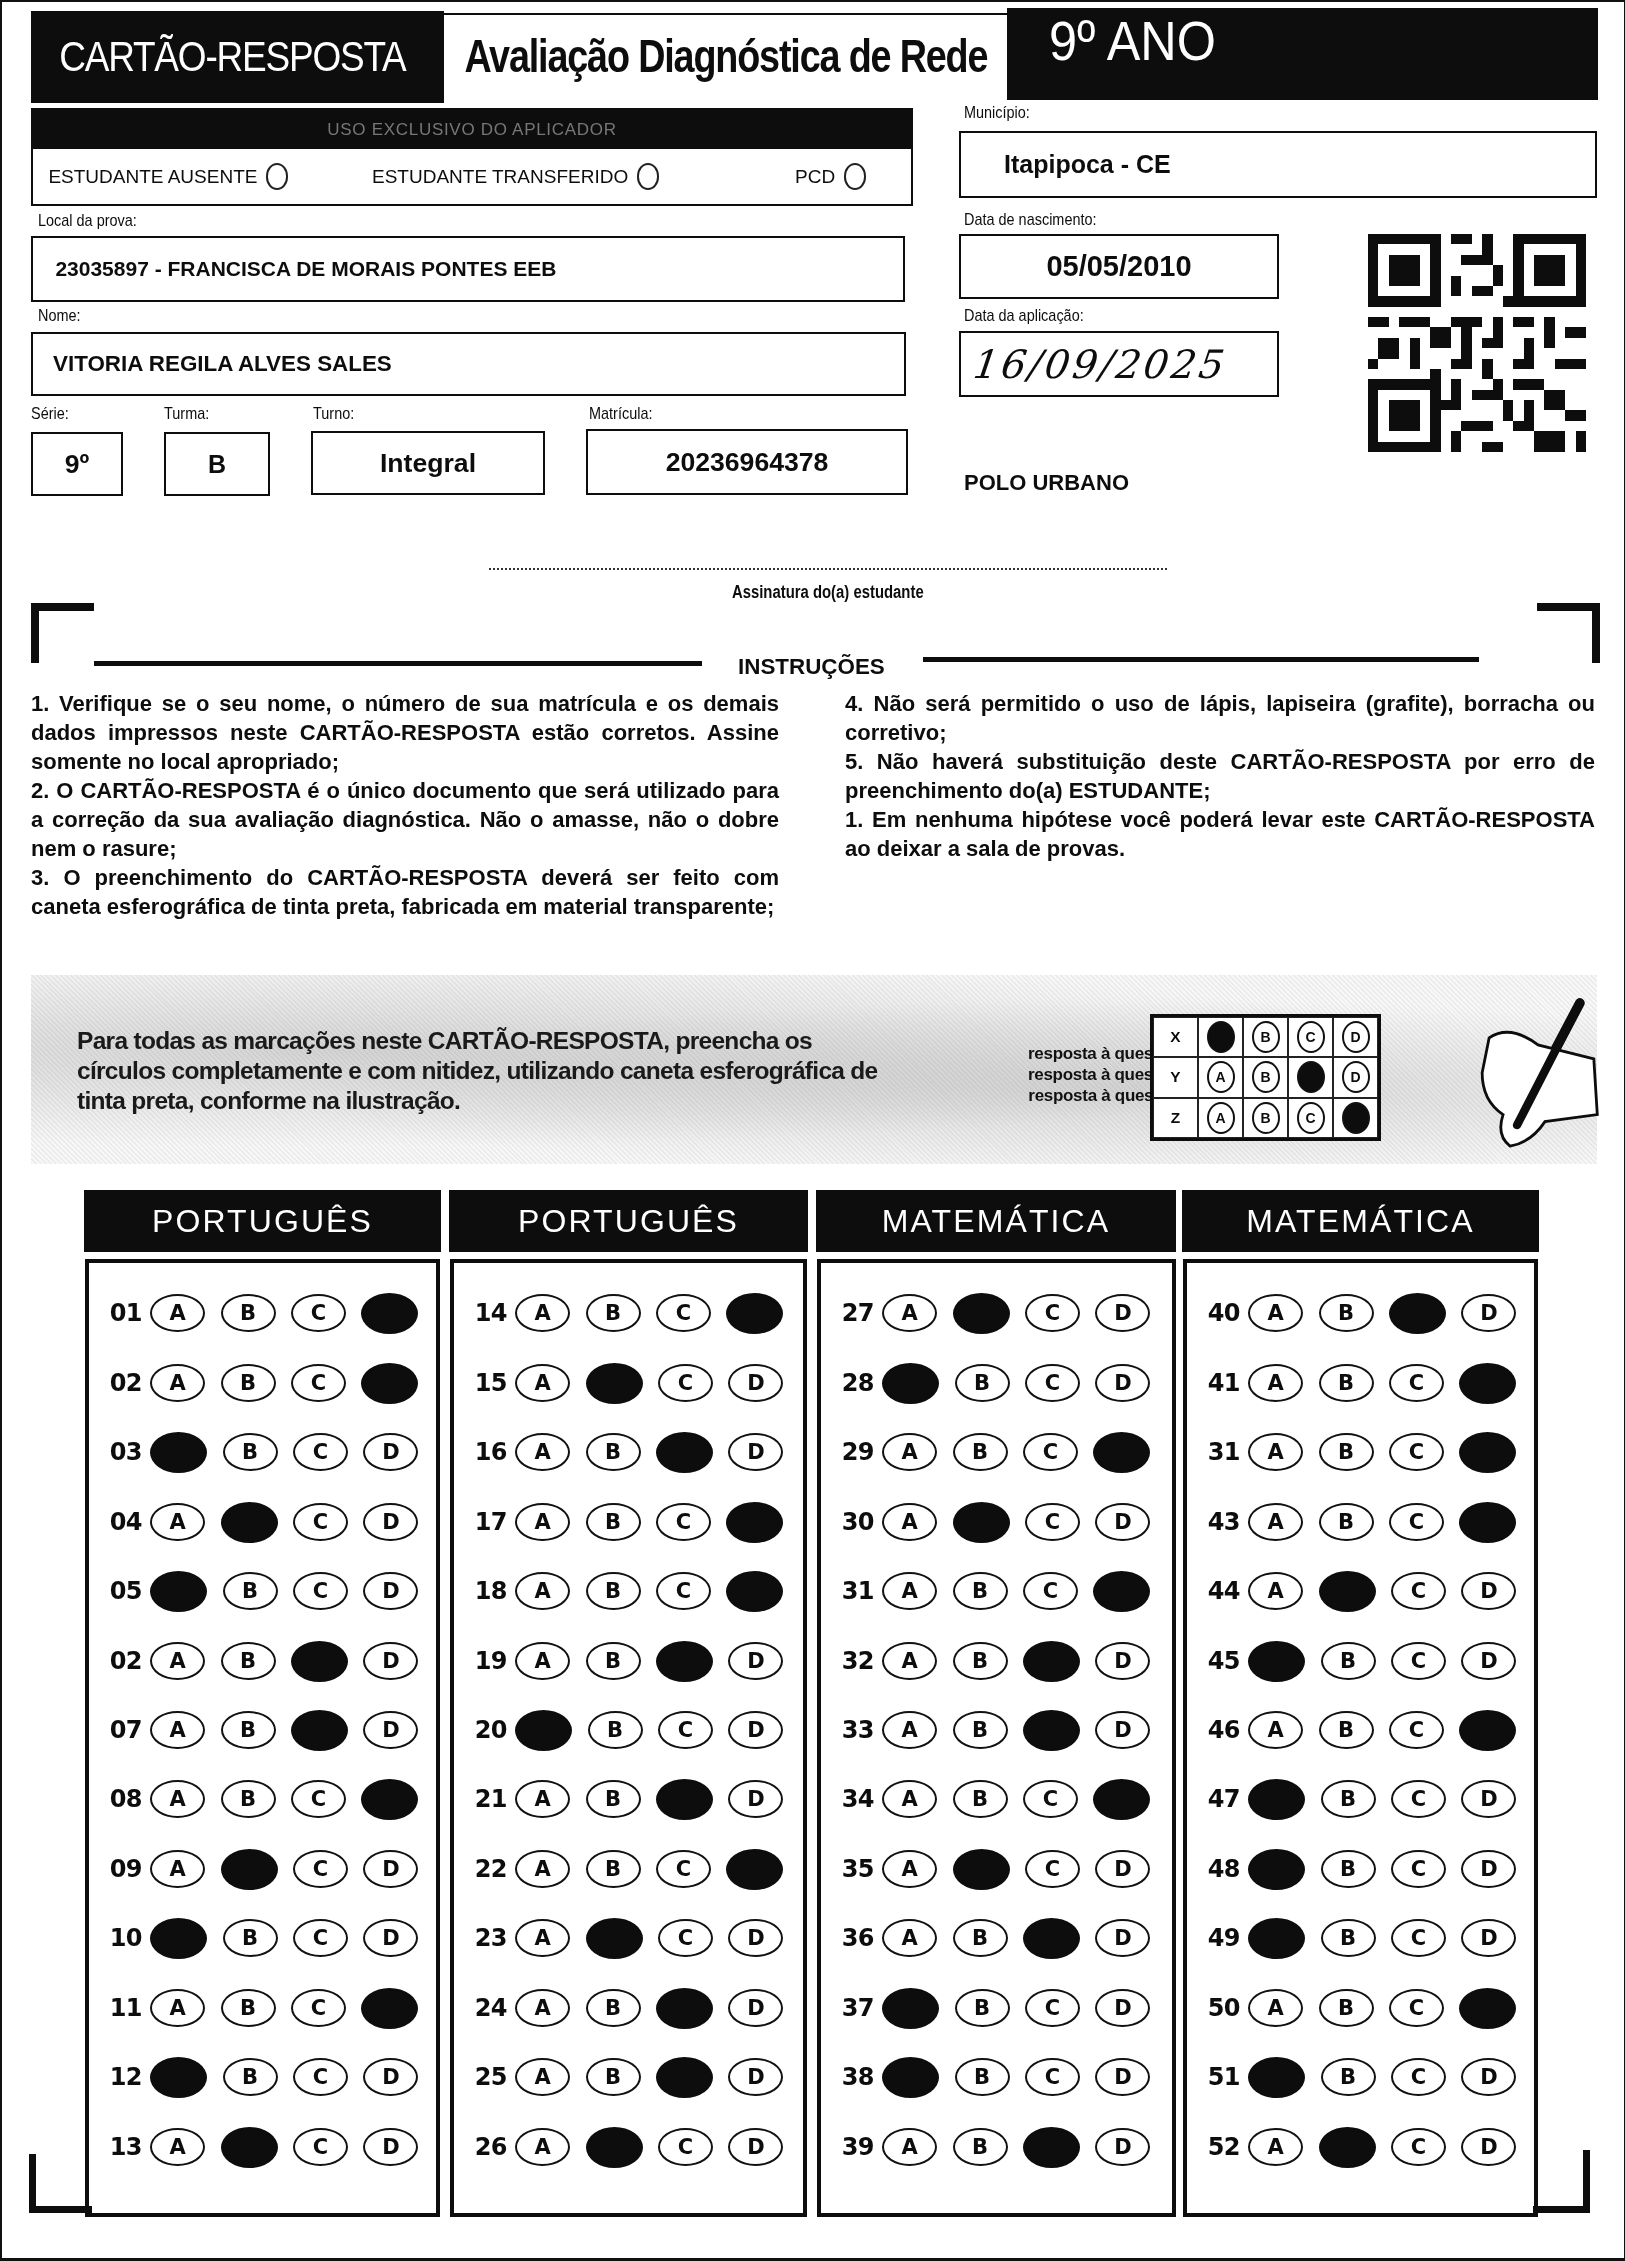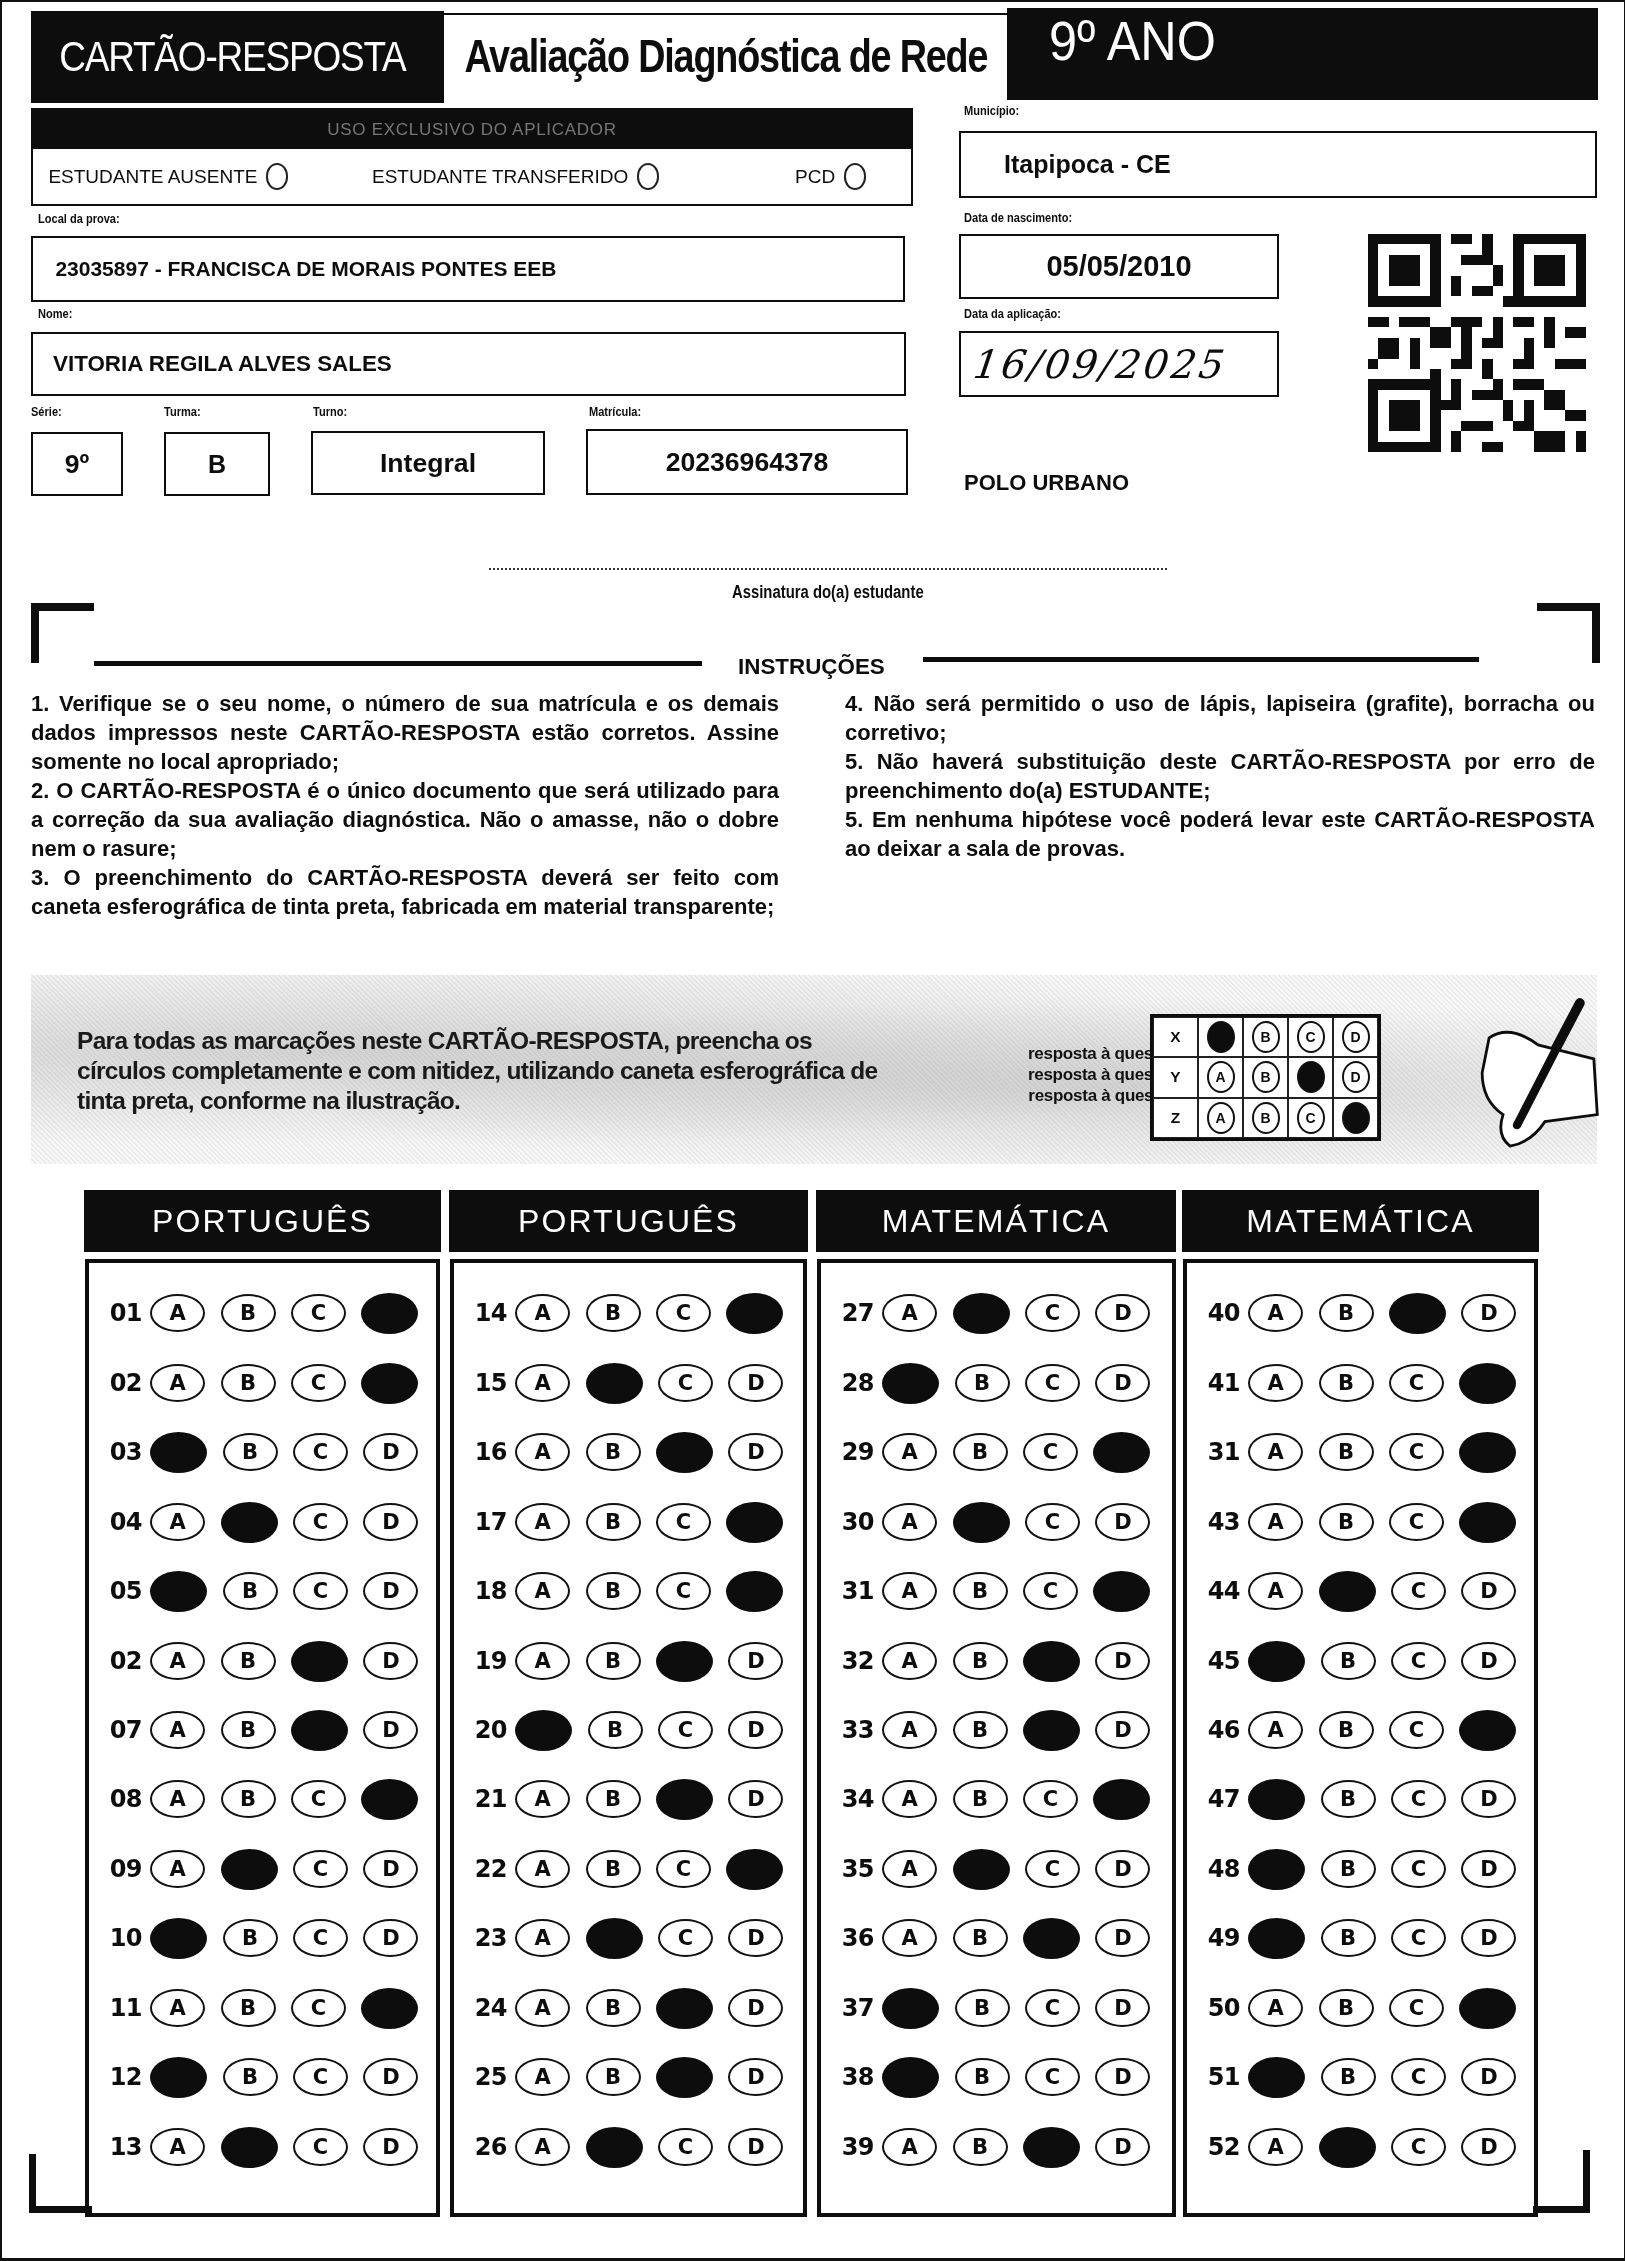--- a/index.html
+++ b/index.html
@@ -16,21 +16,21 @@
   .hdr-black-right { left: 1007px; top: 8.4px; width: 591px; height: 92px; background: #0d0d0d; color: #fff; font-size: 56px; display: flex; align-items: flex-start; padding-left: 42px; }
   .hdr-black-right span { display: inline-block; transform: scaleX(0.9); transform-origin: left; white-space: nowrap; }
 
   
   .uso-box { left: 31px; top: 108px; width: 882px; height: 98px; border: 2.8px solid #0d0d0d; }
   .uso-bar { position: absolute; left: 0; top: 0; right: 0; height: 39px; background: #0d0d0d; color: #777; font-size: 17px; display: flex; align-items: center; justify-content: center; letter-spacing: 0.7px; }
   .uso-row { position: absolute; left: 0; right: 0; top: 39px; bottom: 0; display: flex; align-items: center; font-size: 19px; }
   .uso-item { position: absolute; display: flex; align-items: center; gap: 8.4px; white-space: nowrap; }
   .ring { width: 22.4px; height: 26.6px; border: 2.1px solid #222; border-radius: 50%; display: inline-block; }
 
-  .lbl { font-size: 13px; font-weight: bold; white-space: nowrap; }
+  .lbl { font-size: 17px; font-weight: normal; white-space: nowrap; }
   .lbl span { display: inline-block; transform: scaleX(0.85); transform-origin: left; }
   .field { border: 2.8px solid #0d0d0d; background: #fff; display: flex; align-items: center; }
   .field-text { font-size: 22.4px; white-space: nowrap; }
 
   
   .qr { left: 1367px; top: 234px; width: 220px; height: 218px; }
 
   
   .sig-line { left: 489px; top: 568px; width: 678px; border-top: 2.8px dotted #333; }
   .sig-label { left: 489px; top: 582px; width: 678px; text-align: center; font-size: 17.5px; font-weight: bold; }
@@ -213,21 +213,21 @@
 <div class="abs instr-rule" style="left:923px; top:657px; width:556px;"></div>
 
 <div class="abs instr-col" style="left:31px; top:689px; width:748px;">
   <p>1. Verifique se o seu nome, o número de sua matrícula e os demais dados impressos neste CARTÃO-RESPOSTA estão corretos. Assine somente no local apropriado;</p>
   <p>2. O CARTÃO-RESPOSTA é o único documento que será utilizado para a correção da sua avaliação diagnóstica. Não o amasse, não o dobre nem o rasure;</p>
   <p>3. O preenchimento do CARTÃO-RESPOSTA deverá ser feito com caneta esferográfica de tinta preta, fabricada em material transparente;</p>
 </div>
 <div class="abs instr-col" style="left:845px; top:689px; width:750px;">
   <p>4. Não será permitido o uso de lápis, lapiseira (grafite), borracha ou corretivo;</p>
   <p>5. Não haverá substituição deste CARTÃO-RESPOSTA por erro de preenchimento do(a) ESTUDANTE;</p>
-  <p>5. Em nenhuma hipótese você poderá levar este CARTÃO-RESPOSTA ao deixar a sala de provas.</p>
+  <p>1. Em nenhuma hipótese você poderá levar este CARTÃO-RESPOSTA ao deixar a sala de provas.</p>
 </div>
 
 <div class="abs banner"></div>
 <div class="abs banner-text">Para todas as marcações neste CARTÃO-RESPOSTA, preencha os círculos completamente e com nitidez, utilizando caneta esferográfica de tinta preta, conforme na ilustração.</div>
 <div class="abs legend">
   <div>resposta à questão X = A</div>
   <div>resposta à questão Y = C</div>
   <div>resposta à questão Z = D</div>
 </div>
 <div class="abs ex-grid" id="ex-grid">

